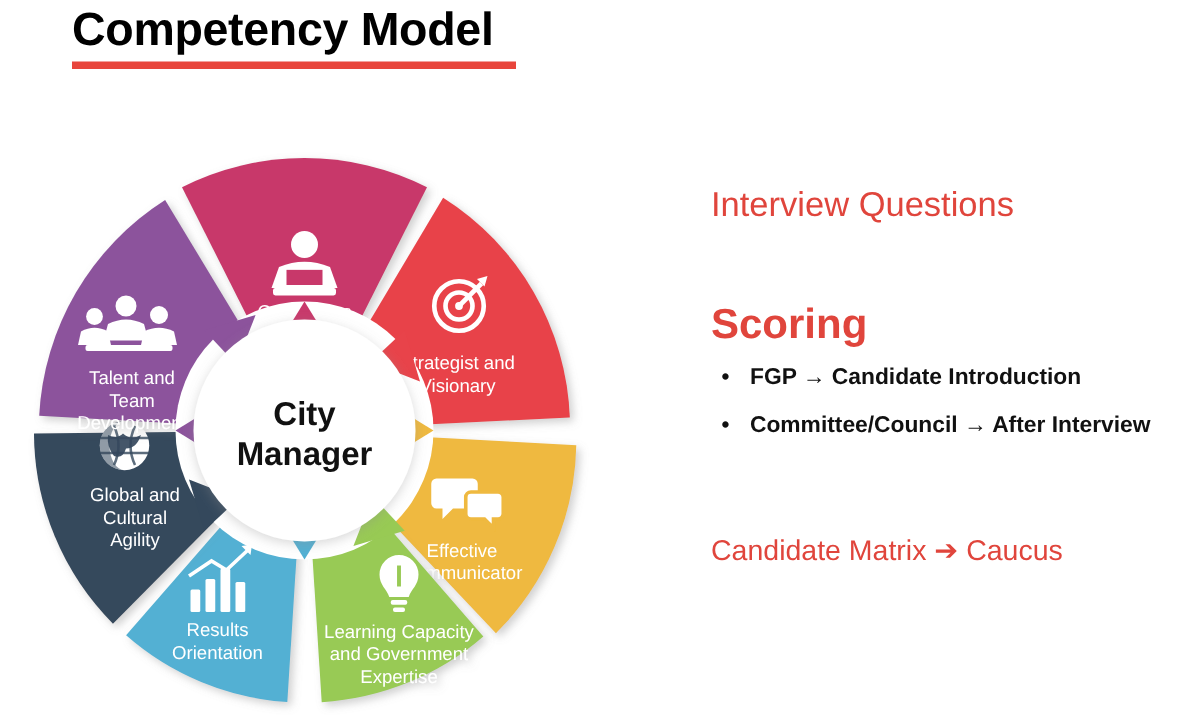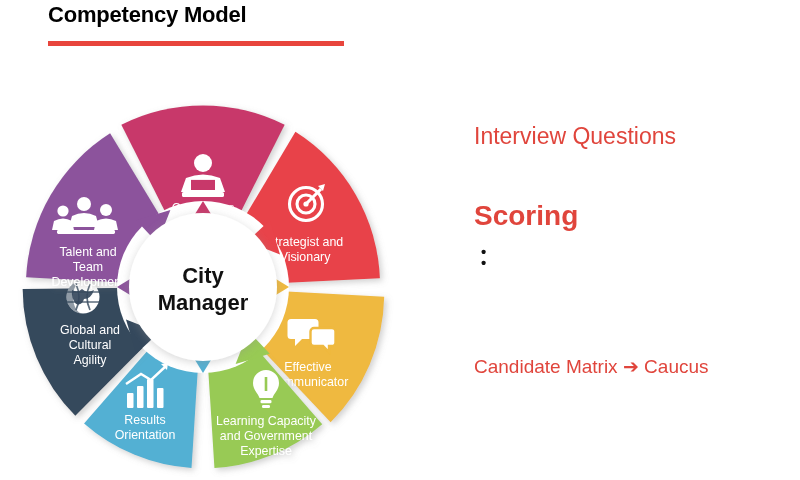--- a/index.html
+++ b/index.html
@@ -14,21 +14,21 @@
     overflow: hidden;
     font-family: "Liberation Sans", sans-serif;
     -webkit-font-smoothing: antialiased;
   }
 
   
   #slide-title {
     position: absolute;
     left: 48px;
     top: 2px;
-    font-size: 22px;
+    font-size: 31px;
     font-weight: bold;
     color: #000000;
     letter-spacing: -0.2px;
     white-space: nowrap;
   }
   #title-underline {
     position: absolute;
     left: 48px;
     top: 41px;
     width: 296px;
@@ -255,20 +255,22 @@
 </div>
 
 <div id="right-col">
   <div id="interview-questions">Interview Questions</div>
 
   <div id="scoring-heading">Scoring</div>
 
   <ul id="score-bullets">
     <li>
       <span class="bullet-dot">•</span>
+      <span>FGP → Candidate Introduction</span>
     </li>
     <li>
       <span class="bullet-dot">•</span>
+      <span>Committee/Council → After Interview</span>
     </li>
   </ul>
 
   <div id="candidate-matrix">Candidate Matrix ➔ Caucus</div>
 </div>
 
 </body></html>

